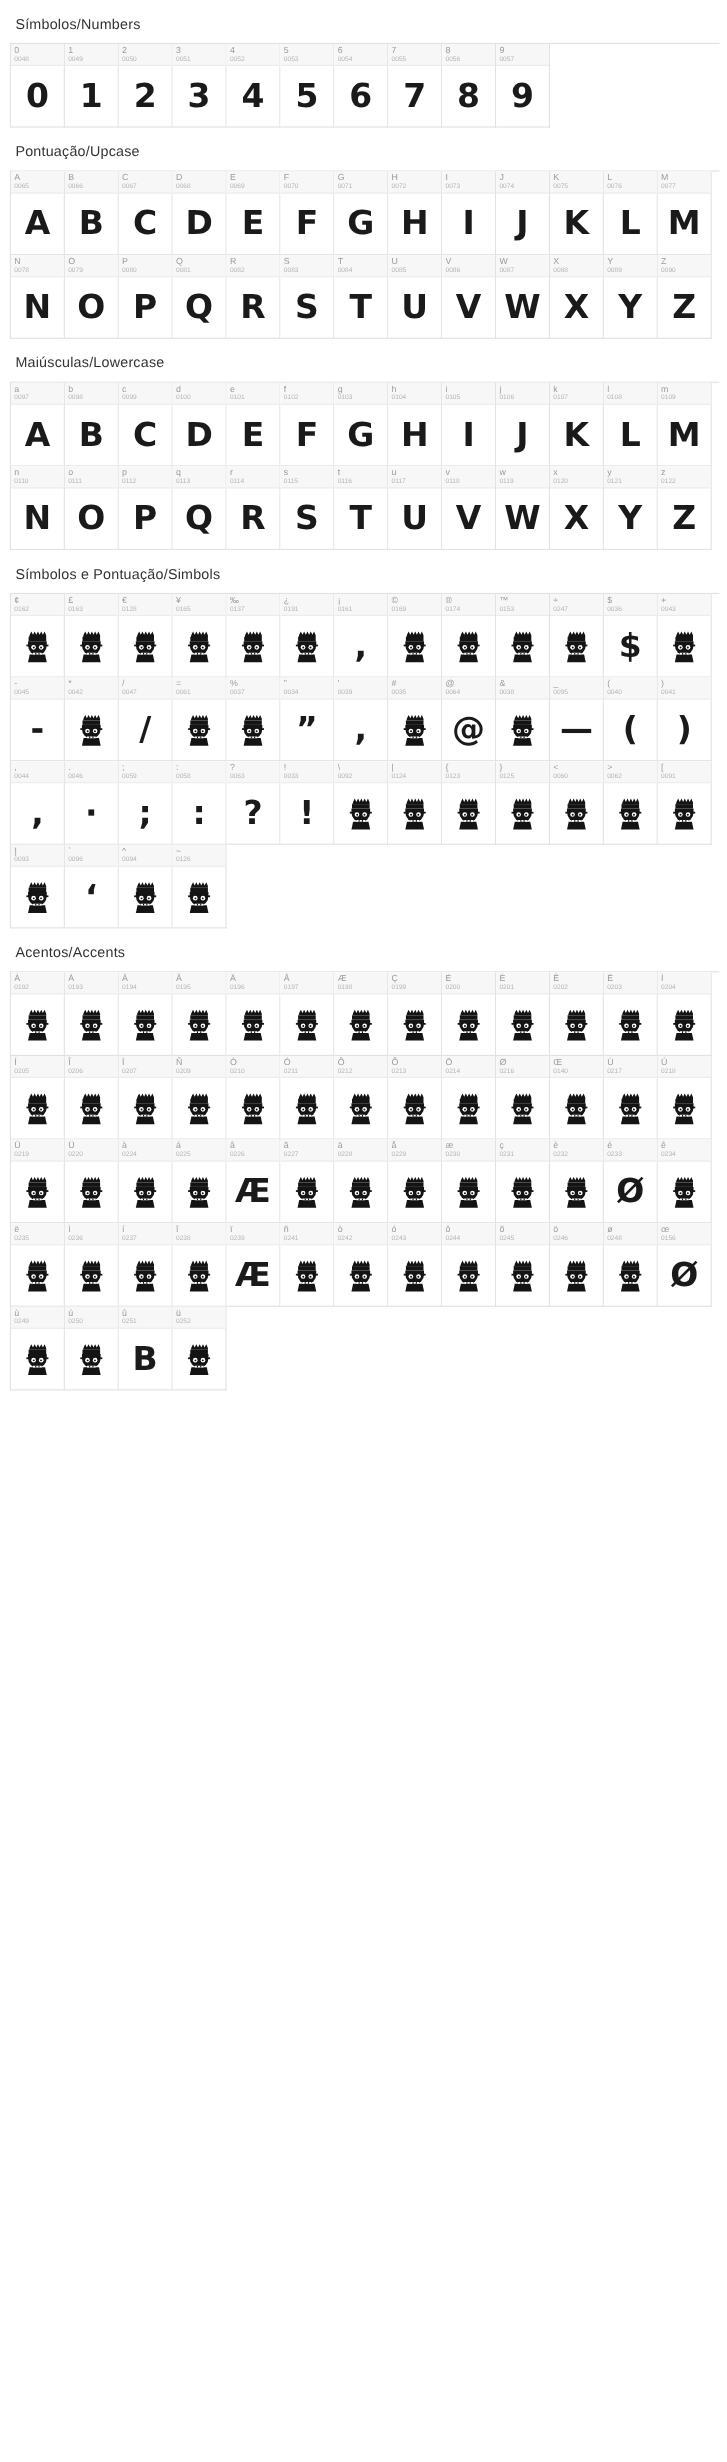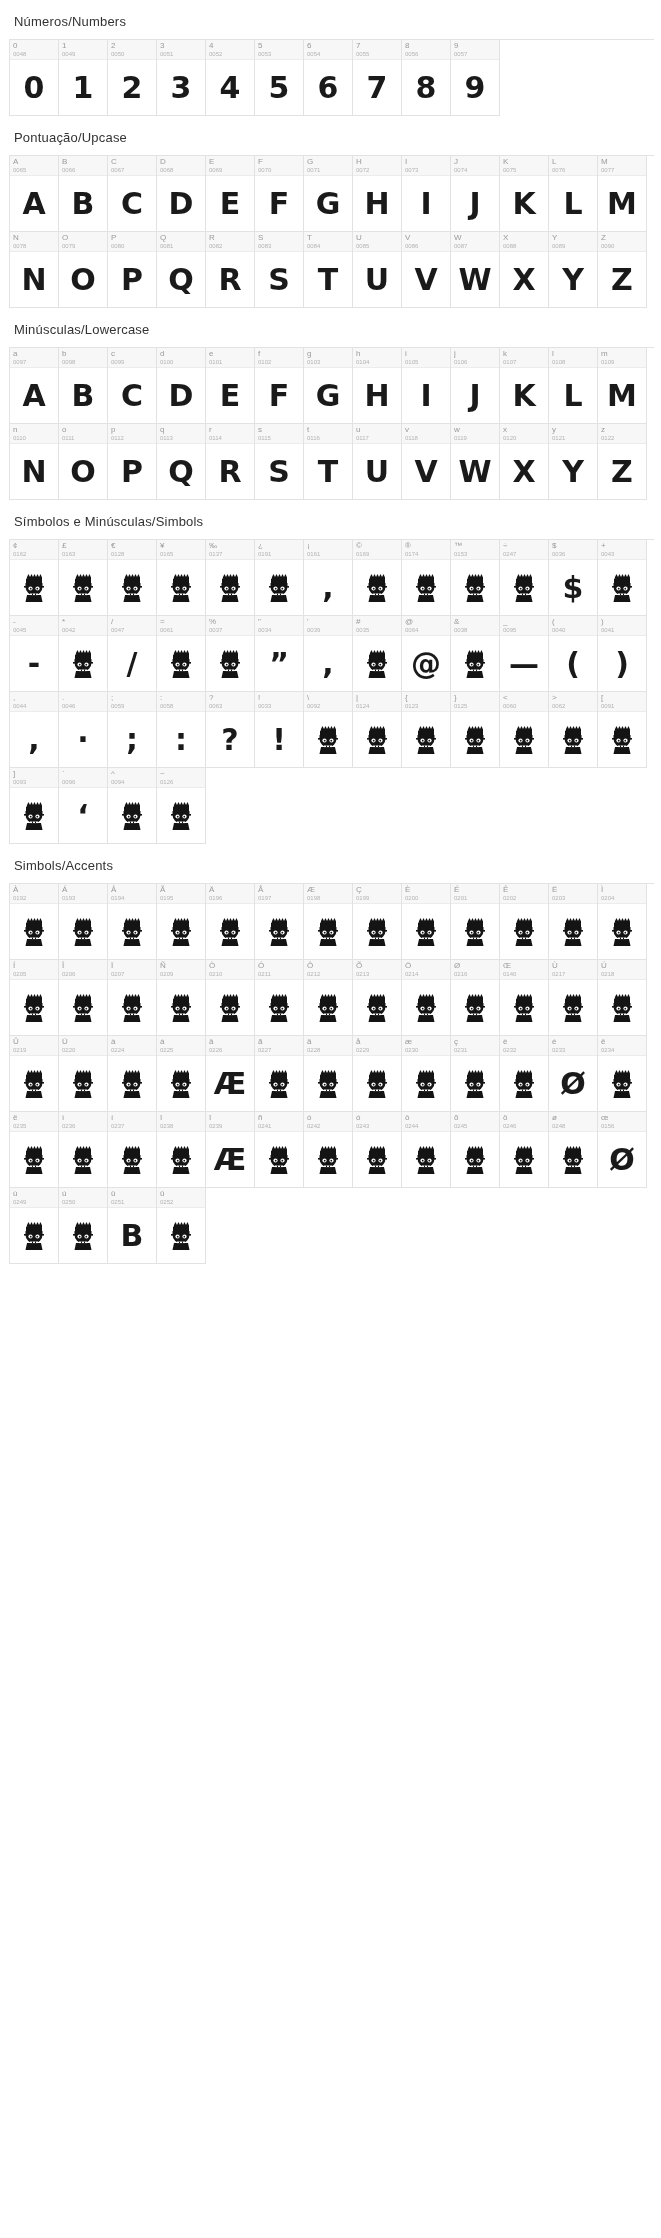--- a/index.html
+++ b/index.html
@@ -74,21 +74,21 @@
   .glyph svg { display: block; }
 
   
   .notdef { width: 26px; height: 30px; }
 </style>
 </head>
 <body>
 
 <div id="root">
     <div class="section">
-      <div class="section-title">Números/Numbers</div>
+      <div class="section-title">Símbolos/Numbers</div>
       <div class="grid">
         <div class="cell">
           <div class="hdr">
             <span class="ch">0</span>
             <span class="code">0048</span>
           </div>
           <div class="glyph">0</div>
         </div>
         <div class="cell">
           <div class="hdr">
@@ -336,21 +336,21 @@
         <div class="cell">
           <div class="hdr">
             <span class="ch">Z</span>
             <span class="code">0090</span>
           </div>
           <div class="glyph">Z</div>
         </div>
       </div>
     </div>
     <div class="section">
-      <div class="section-title">Minúsculas/Lowercase</div>
+      <div class="section-title">Maiúsculas/Lowercase</div>
       <div class="grid">
         <div class="cell">
           <div class="hdr">
             <span class="ch">a</span>
             <span class="code">0097</span>
           </div>
           <div class="glyph">A</div>
         </div>
         <div class="cell">
           <div class="hdr">
@@ -523,21 +523,21 @@
         <div class="cell">
           <div class="hdr">
             <span class="ch">z</span>
             <span class="code">0122</span>
           </div>
           <div class="glyph">Z</div>
         </div>
       </div>
     </div>
     <div class="section">
-      <div class="section-title">Símbolos e Minúsculas/Simbols</div>
+      <div class="section-title">Símbolos e Pontuação/Simbols</div>
       <div class="grid">
         <div class="cell">
           <div class="hdr">
             <span class="ch">¢</span>
             <span class="code">0162</span>
           </div>
           <div class="glyph">
             <svg class="notdef" viewBox="0 0 26 30" xmlns="http://www.w3.org/2000/svg">
               <g fill="#141414">
                 <path d="M6 4 L7.5 1 L9 4 L10.5 1 L12 4 L13.5 1 L15 4 L16.5 1 L18 4 L19.5 1 L21 4.5 L21 6 L5.5 6 Z"></path>
@@ -1375,21 +1375,21 @@
                 <circle cx="16.3" cy="15.7" r="0.9"></circle>
                 <rect x="11" y="20.5" width="1" height="1.6"></rect>
                 <rect x="14" y="20.5" width="1" height="1.6"></rect>
               </g>
             </svg>
           </div>
         </div>
       </div>
     </div>
     <div class="section">
-      <div class="section-title">Simbols/Accents</div>
+      <div class="section-title">Acentos/Accents</div>
       <div class="grid">
         <div class="cell">
           <div class="hdr">
             <span class="ch">À</span>
             <span class="code">0192</span>
           </div>
           <div class="glyph">
             <svg class="notdef" viewBox="0 0 26 30" xmlns="http://www.w3.org/2000/svg">
               <g fill="#141414">
                 <path d="M6 4 L7.5 1 L9 4 L10.5 1 L12 4 L13.5 1 L15 4 L16.5 1 L18 4 L19.5 1 L21 4.5 L21 6 L5.5 6 Z"></path>

